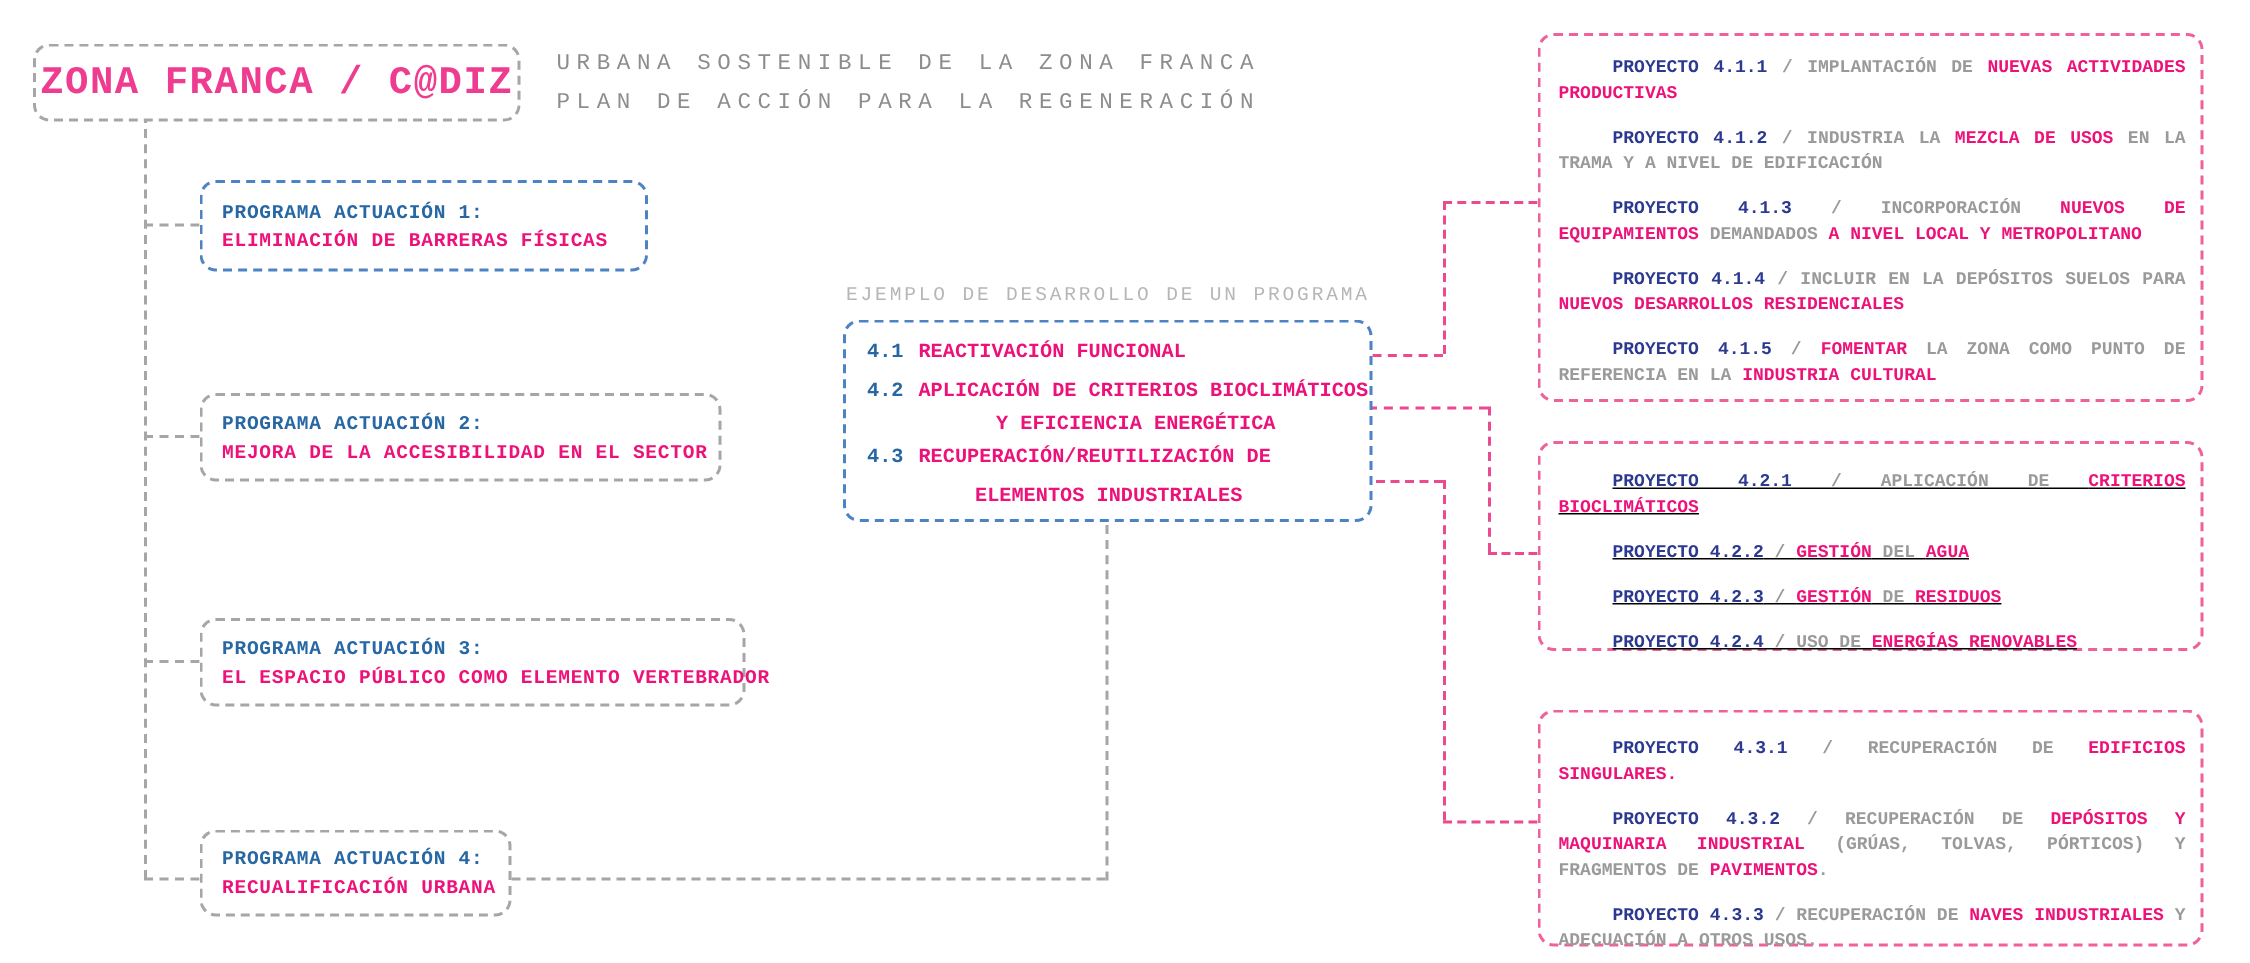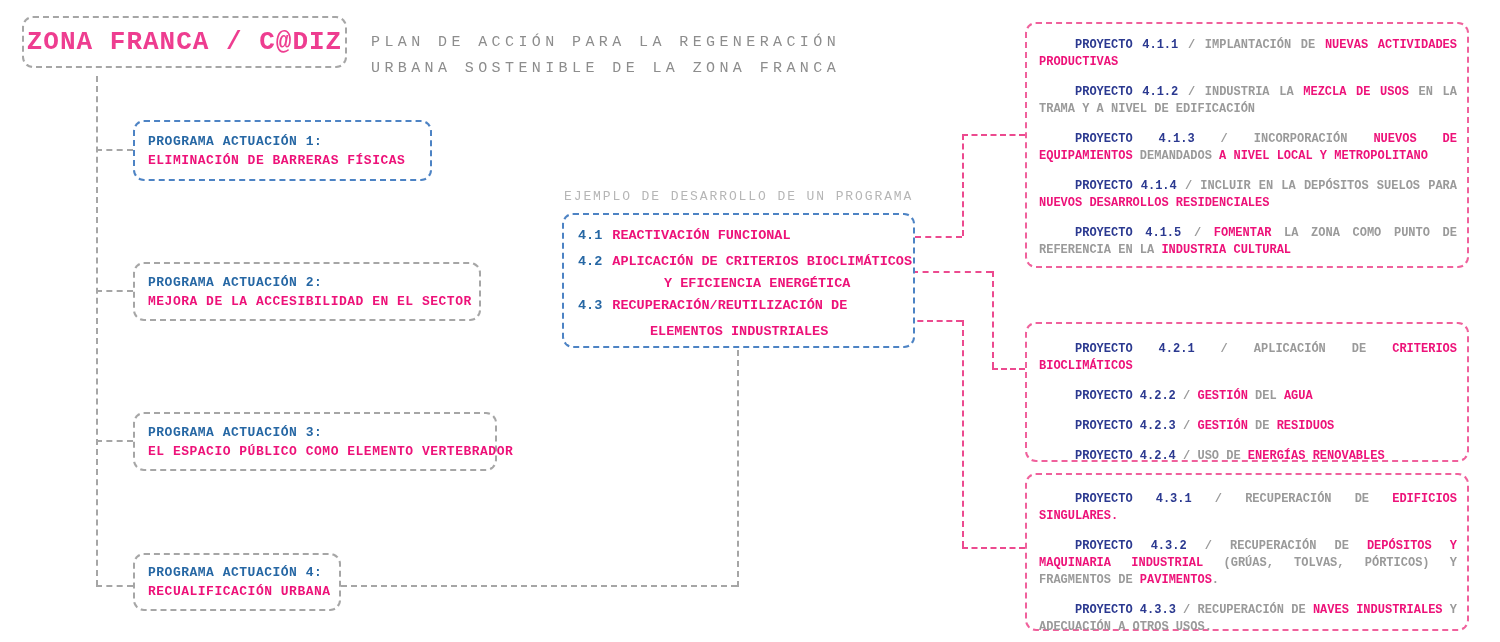--- a/index.html
+++ b/index.html
@@ -13,21 +13,21 @@
     --heading-gray:#8d8d8d;
     --label-gray:#b6b6b6;
   }
   html,body{margin:0;padding:0;background:#ffffff;}
   #canvas{
     position:relative;width:1500px;height:642px;background:#ffffff;
     font-family:"Liberation Mono","DejaVu Sans Mono",monospace;overflow:hidden;
   }
   
   .dashbox{position:absolute;border:2px dashed var(--gray-border);border-radius:11px;box-sizing:border-box;background:#fff;}
-  .title-box{left:22px;top:16px;width:325px;height:52px;display:flex;align-items:center;justify-content:center;text-align:right;}
+  .title-box{left:22px;top:29px;width:325px;height:52px;display:flex;align-items:center;justify-content:center;text-align:right;}
   .title-text{color:#ee3d90;font-size:26px;font-weight:bold;letter-spacing:1px;white-space:nowrap;}
   .heading{position:absolute;left:371px;top:30px;color:var(--heading-gray);font-size:15px;letter-spacing:4.4px;line-height:26px;white-space:nowrap;}
   
   .progbox{display:flex;flex-direction:column;justify-content:center;padding-left:13px;line-height:19px;font-weight:bold;font-size:13px;letter-spacing:.5px;white-space:nowrap;}
   .prog-title{color:var(--steel);}
   .prog-sub{color:var(--pink);}
   #prog1{left:133px;top:120px;width:299px;height:61px;border-color:var(--blue-border);}
   #prog2{left:133px;top:262px;width:348px;height:59px;}
   #prog3{left:133px;top:412px;width:364px;height:59px;}
   #prog4{left:133px;top:553px;width:208px;height:58px;}
@@ -35,21 +35,21 @@
   .example-label{position:absolute;left:564px;top:189px;color:var(--label-gray);font-size:13px;letter-spacing:1.9px;white-space:nowrap;text-align:center;}
   #exbox{left:562px;top:213px;width:353px;height:135px;border-color:var(--blue-border);padding:13px 0 0 14px;font-size:13.5px;font-weight:bold;}
   .ex-row{margin-bottom:11px;white-space:nowrap;}
   .ex-num{color:var(--steel);margin-right:10px;}
   .ex-text{color:var(--pink);}
   .ex-cont{color:var(--pink);padding-left:86px;white-space:nowrap;}
   .ex-row2{margin-bottom:7px;}
   
   .groupbox{border-color:var(--pink-border);padding:13px 10px 6px 12px;font-size:12px;font-weight:bold;}
   #grp41{left:1025px;top:22px;width:444px;height:246px;}
-  #grp42{left:1025px;top:322px;width:444px;height:140px;padding-top:17px;}
+  #grp42{left:1025px;top:294px;width:444px;height:140px;padding-top:17px;text-decoration:underline;}
   #grp43{left:1025px;top:473px;width:444px;height:158px;padding-top:16px;}
   .project{margin:0 0 13px 0;line-height:17px;text-align:justify;}
   .proj-label{color:var(--navy);padding-left:36px;}
   .seg-gray{color:var(--gray-text);}
   .seg-pink{color:var(--pink);}
   
   .hline{position:absolute;border-top:2px dashed var(--gray-border);height:0;}
   .vline{position:absolute;border-left:2px dashed var(--gray-border);width:0;}
   .pinkline{border-color:#ec4a8f;}
 </style>
@@ -73,22 +73,22 @@
   <div class="vline pinkline" style="left:992px;top:271px;height:97px;"></div>
   <div class="hline pinkline" style="left:992px;top:368px;width:33px;"></div>
   <div class="hline pinkline" style="left:840px;top:320px;width:122px;"></div>
   <div class="vline pinkline" style="left:962px;top:320px;height:227px;"></div>
   <div class="hline pinkline" style="left:962px;top:547px;width:63px;"></div>
 
   <div class="dashbox title-box">
     <span class="title-text">ZONA FRANCA / C@DIZ</span>
   </div>
   <div class="heading">
+    <div>URBANA SOSTENIBLE DE LA ZONA FRANCA</div>
     <div>PLAN DE ACCIÓN PARA LA REGENERACIÓN</div>
-    <div>URBANA SOSTENIBLE DE LA ZONA FRANCA</div>
   </div>
 
   <div id="prog1" class="dashbox progbox">
     <div class="prog-title">PROGRAMA ACTUACIÓN 1:</div>
     <div class="prog-sub">ELIMINACIÓN DE BARRERAS FÍSICAS</div>
   </div>
   <div id="prog2" class="dashbox progbox">
     <div class="prog-title">PROGRAMA ACTUACIÓN 2:</div>
     <div class="prog-sub">MEJORA DE LA ACCESIBILIDAD EN EL SECTOR</div>
   </div>

